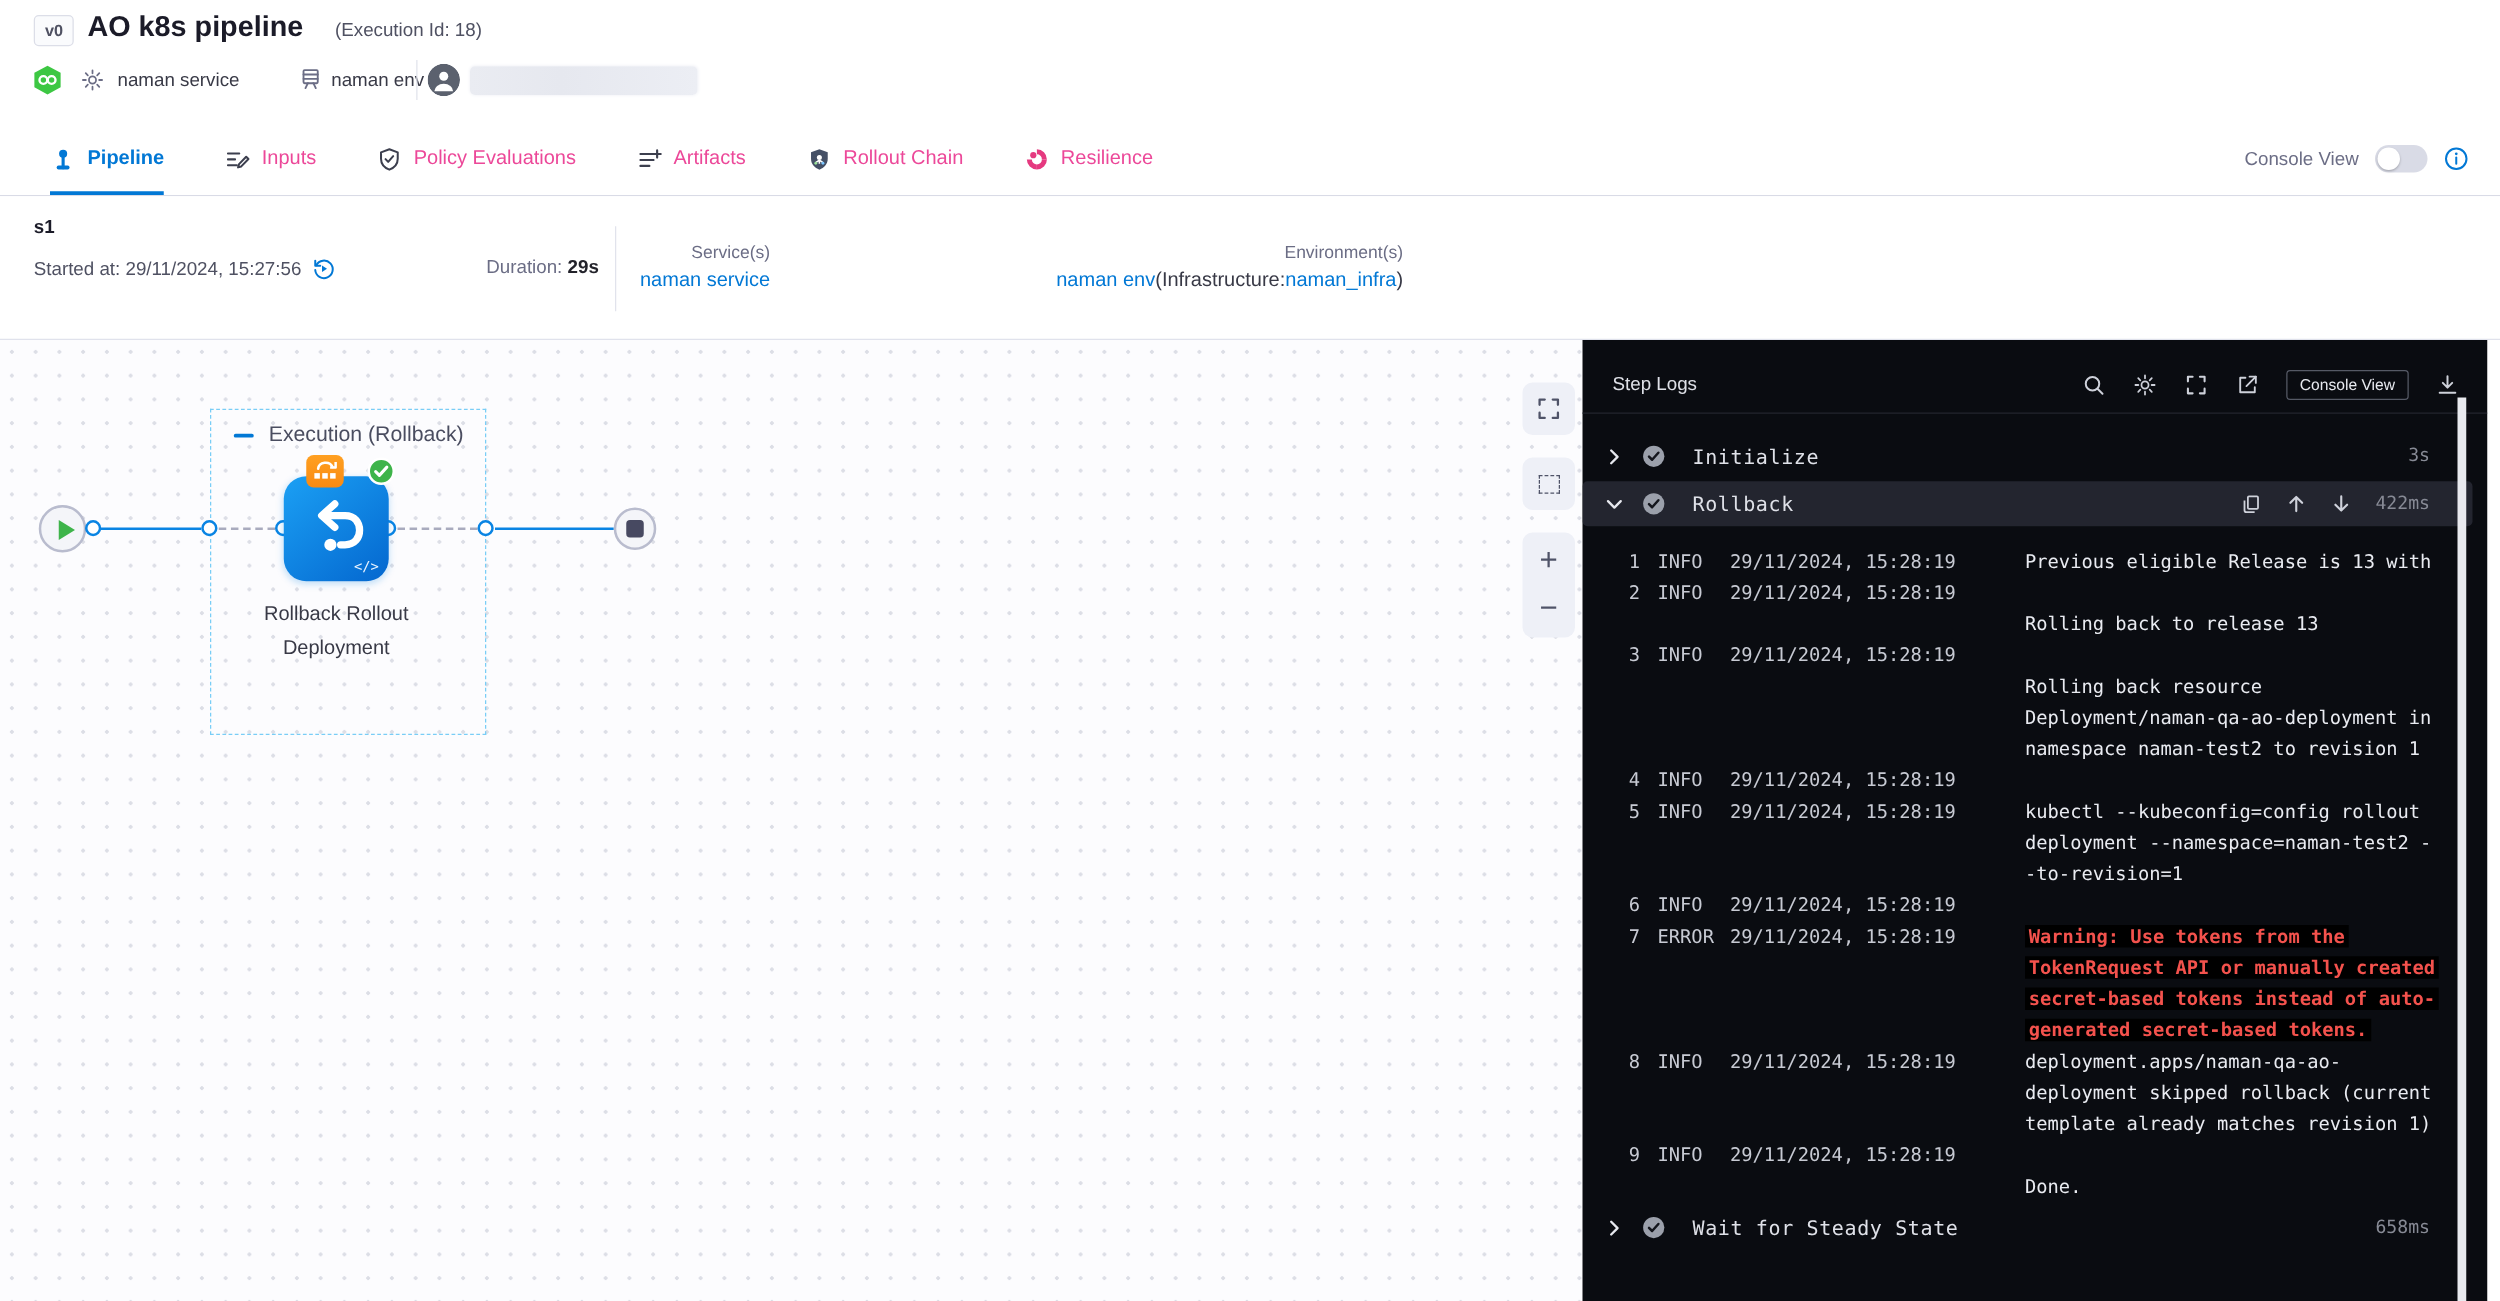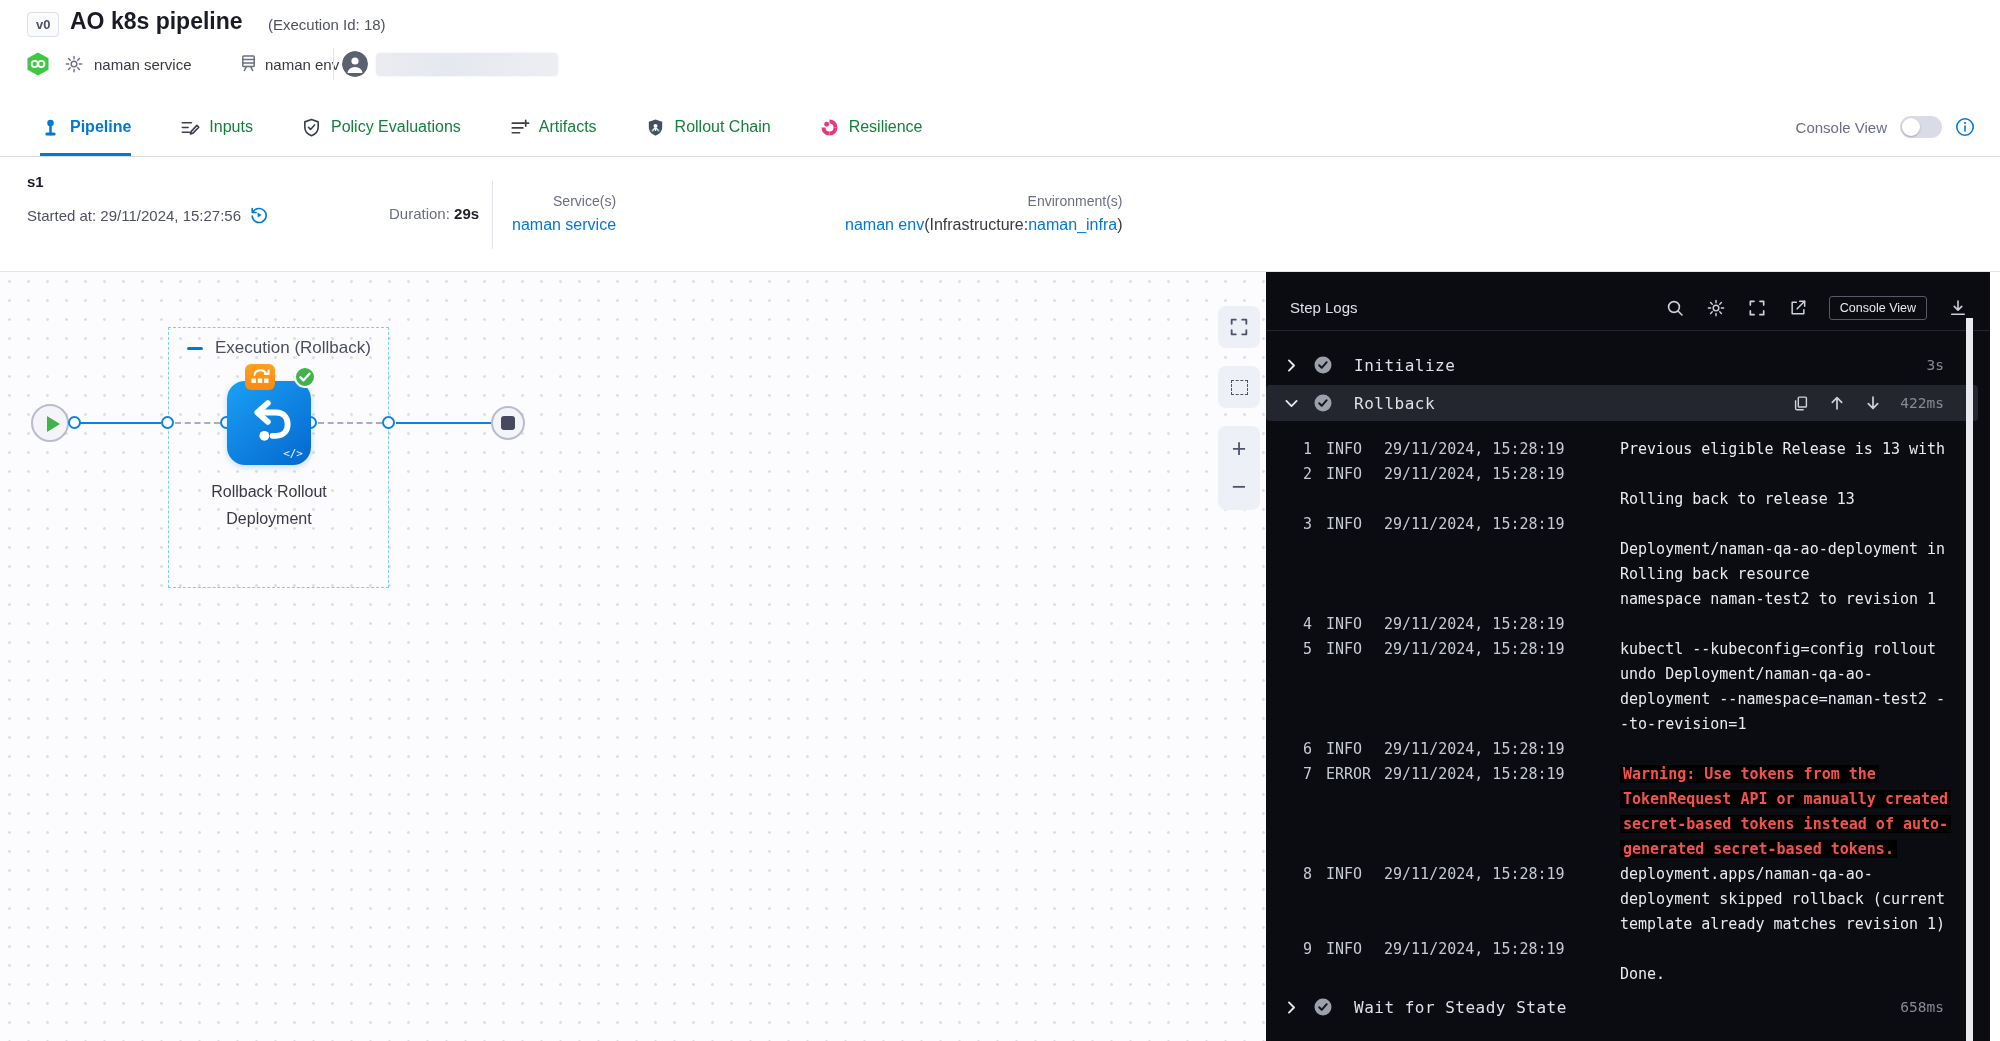--- a/index.html
+++ b/index.html
@@ -22,21 +22,21 @@
   .henv  { position:absolute; left:265px; top:8px; font-size:15px; color:#383946; }
   .hdiv  { position:absolute; left:333px; top:0px; width:1px; height:32px; background:#e1e3ec; }
   .havat { position:absolute; left:342px; top:3px; width:26px; height:26px; border-radius:50%; overflow:hidden; }
   .hblur { position:absolute; left:376px; top:5px; width:182px; height:23px; border-radius:4px;
            background:linear-gradient(90deg,#eaecf2,#e6e8ef 40%,#eceef4); box-shadow:0 0 3px #eceef4; }
 
   
   .tabbar { position:absolute; left:0; top:98px; width:2000px; height:59px; background:#fff;
             border-bottom:1px solid #d9dbe6; display:flex; align-items:stretch; }
   #tabs { display:flex; padding-left:40px; gap:48px; }
-  .tab { display:flex; align-items:center; gap:9px; font-size:16px; color:#15803d; cursor:pointer;
+  .tab { display:flex; align-items:center; gap:9px; font-size:16px; color:#ec4899; cursor:pointer;
          border-bottom:3px solid transparent; padding-top:3px; }
   .tab .ticon { width:21px; height:21px; display:inline-block; }
   .tab.active { color:#0278d5; font-weight:bold; border-bottom-color:#0278d5; }
   .tabright { margin-left:auto; margin-right:25px; display:flex; align-items:center; gap:13px; }
   .cvlabel { font-size:15px; color:#6b6d85; }
   .toggle { width:42px; height:22px; border-radius:11px; background:#d9dbe6; position:relative; cursor:pointer; }
   .toggle .knob { position:absolute; left:2px; top:2px; width:18px; height:18px; border-radius:50%;
                   background:#fff; box-shadow:0 1px 2px rgba(0,0,0,.25); }
   .infoi { width:20px; height:20px; }
 
@@ -419,40 +419,39 @@
               <div class="line">&nbsp;</div>
               <div class="line">Rolling back to release 13</div>
             </div>
           </div>
           <div class="entry">
             <span class="lnum">3</span>
             <span class="llev">INFO</span>
             <span class="ltime">29/11/2024, 15:28:19</span>
             <div class="lmsg">
               <div class="line">&nbsp;</div>
+              <div class="line">Rolling back resource</div>
               <div class="line">Deployment/naman-qa-ao-deployment in</div>
-              <div class="line">Rolling back resource</div>
               <div class="line">namespace naman-test2 to revision 1</div>
             </div>
           </div>
           <div class="entry">
             <span class="lnum">4</span>
             <span class="llev">INFO</span>
             <span class="ltime">29/11/2024, 15:28:19</span>
             <div class="lmsg">
               <div class="line">&nbsp;</div>
             </div>
           </div>
           <div class="entry">
             <span class="lnum">5</span>
             <span class="llev">INFO</span>
             <span class="ltime">29/11/2024, 15:28:19</span>
             <div class="lmsg">
               <div class="line">kubectl --kubeconfig=config rollout</div>
-              <div class="line">undo Deployment/naman-qa-ao-</div>
               <div class="line">deployment --namespace=naman-test2 -</div>
               <div class="line">-to-revision=1</div>
             </div>
           </div>
           <div class="entry">
             <span class="lnum">6</span>
             <span class="llev">INFO</span>
             <span class="ltime">29/11/2024, 15:28:19</span>
             <div class="lmsg">
               <div class="line">&nbsp;</div>

